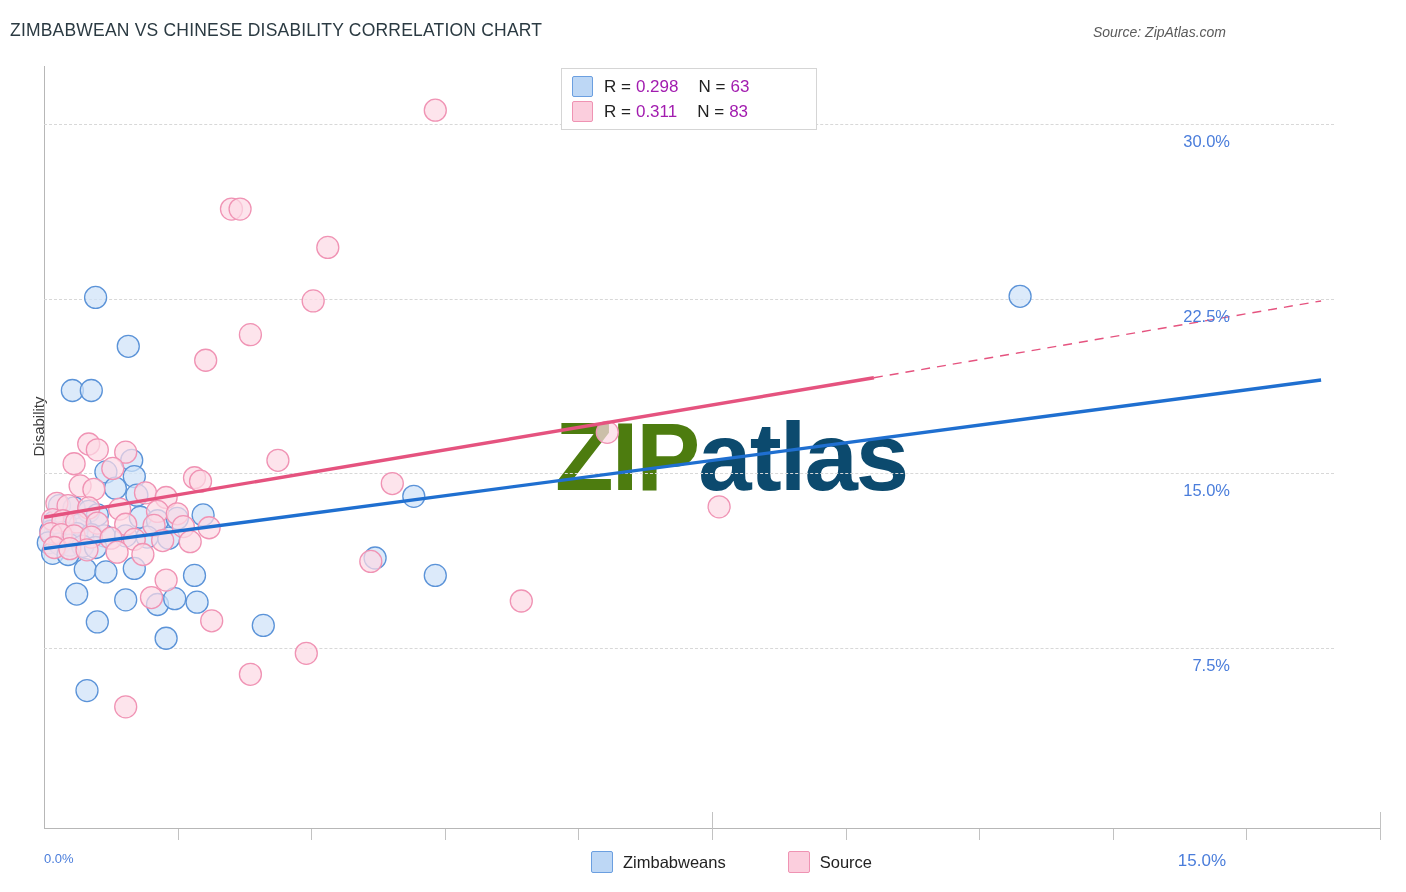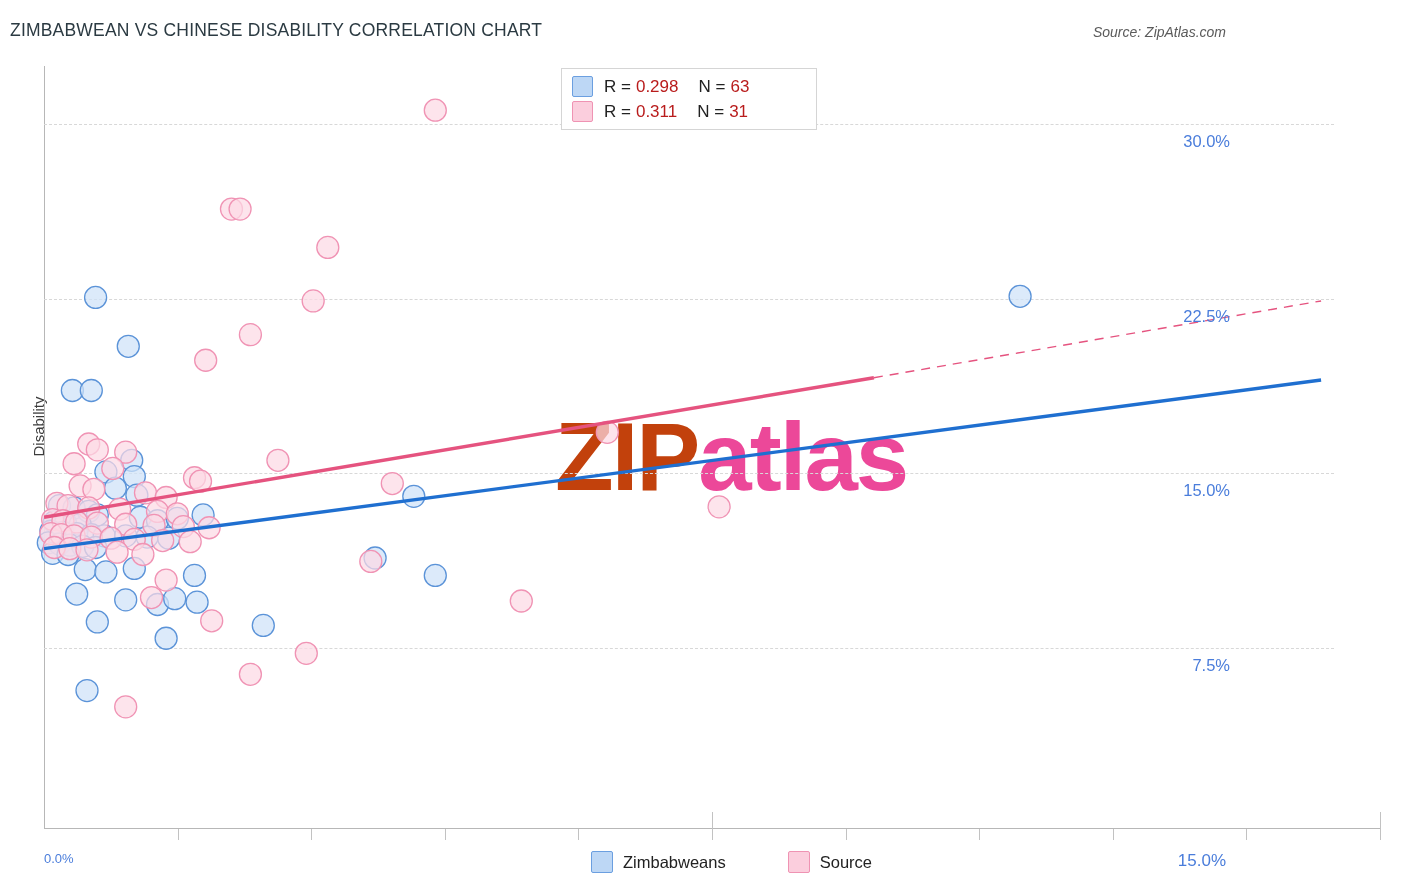--- a/index.html
+++ b/index.html
@@ -115,22 +115,22 @@
     position: absolute;
     left: 555px;
     top: 402px;
     font-size: 96px;
     font-weight: 700;
     letter-spacing: -2px;
     pointer-events: none;
     user-select: none;
     white-space: nowrap;
   }
-  .wm-zip { color: #c2410c; }
-  .wm-atlas { color: #ec4899; }
+  .wm-zip { color: #4d7c0f; }
+  .wm-atlas { color: #0c4a6e; }
   .stat-box {
     position: absolute;
     left: 561px;
     top: 68px;
     width: 256px;
     height: 62px;
     border: 1px solid #d5d5d5;
     background: #ffffff;
     box-sizing: border-box;
     padding: 5px 10px;
@@ -144,21 +144,21 @@
   }
   .swatch {
     width: 19px;
     height: 19px;
     border-radius: 2px;
     margin-right: 11px;
     flex: none;
   }
   .sw-blue { background: #bdd7f5; border: 1px solid #6b9fe0; }
   .sw-pink { background: #fbcedd; border: 1px solid #ef93b3; }
-  .stat-val { color: #b91c1c; margin-left: 5px; }
+  .stat-val { color: #a21caf; margin-left: 5px; }
   .stat-gap { display: inline-block; width: 20px; }
   .footer-legend {
     position: absolute;
     left: 565px;
     top: 851px;
     display: flex;
     align-items: center;
     font-size: 16.5px;
     color: #222;
   }
@@ -344,21 +344,21 @@
       <span class="stat-gap"></span>
       <span>N = </span>
       <span class="stat-val">63</span>
     </div>
     <div class="stat-row">
       <span class="swatch sw-pink"></span>
       <span>R = </span>
       <span class="stat-val">0.311</span>
       <span class="stat-gap"></span>
       <span>N = </span>
-      <span class="stat-val">31</span>
+      <span class="stat-val">83</span>
     </div>
   </div>
 
   <div class="footer-legend">
     <div class="fl-item">
       <span class="fl-sw sw-blue"></span>
       <span>Zimbabweans</span>
     </div>
     <div class="fl-item">
       <span class="fl-sw sw-pink"></span>

